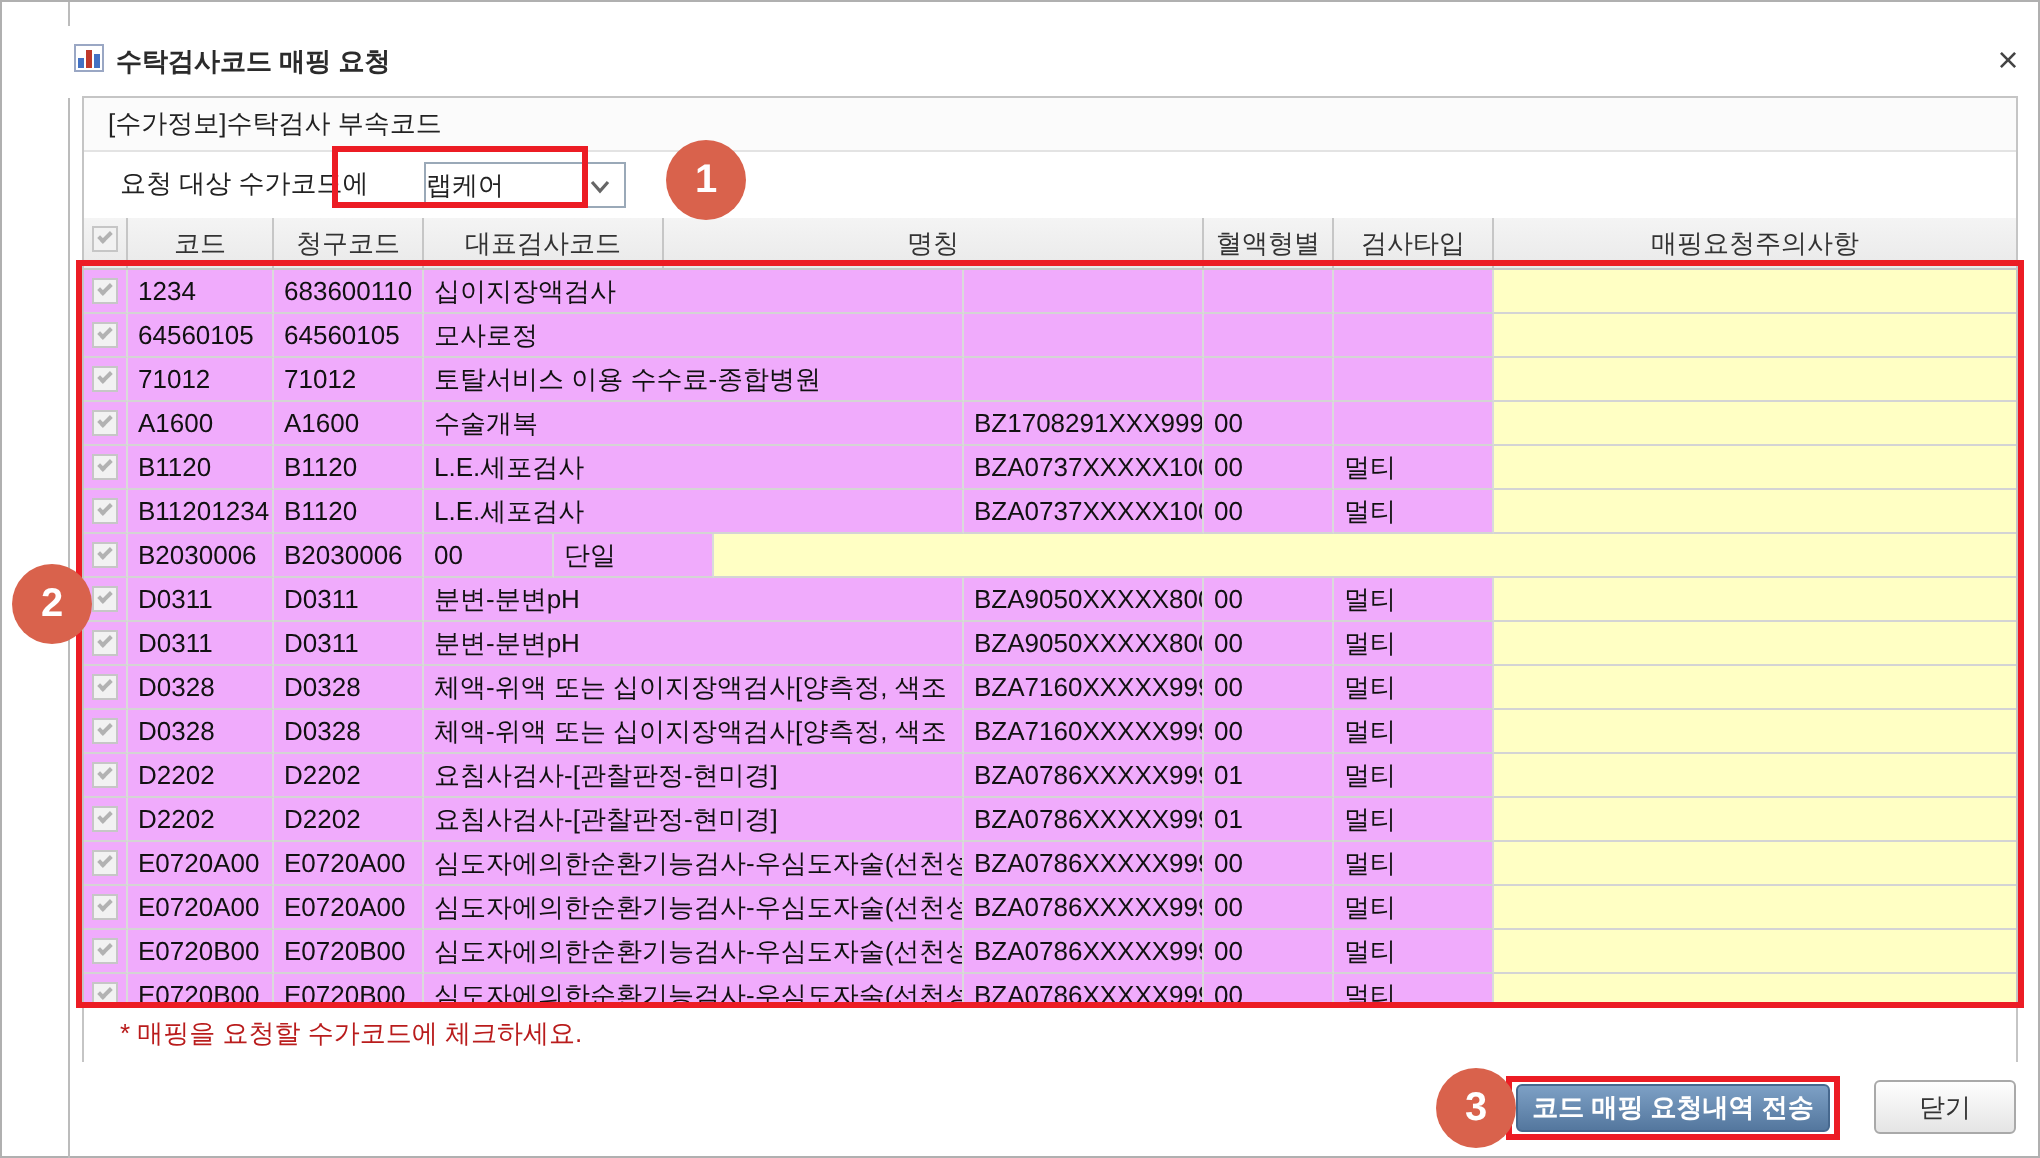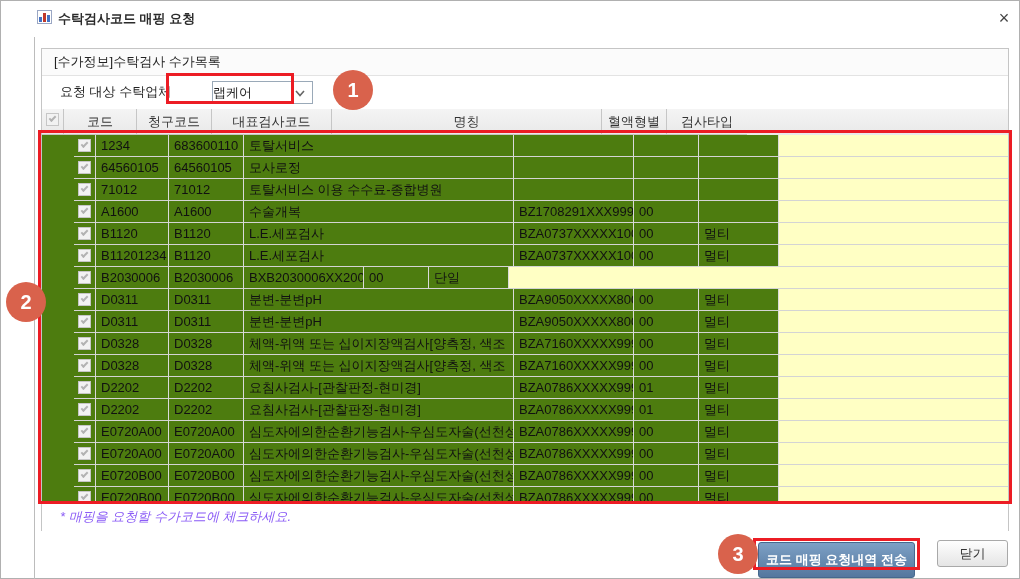--- a/index.html
+++ b/index.html
@@ -6,21 +6,21 @@
   html,body { width:1020px; height:579px; }
   body {
     position:relative;
     font-family:"Liberation Sans","DejaVu Sans",sans-serif;
     font-size:13px; color:#222; background:#fff; overflow:hidden;
   }
   .dialog-frame { position:absolute; inset:0; border:1px solid #b0b0b0; background:#fff; }
   .edge-line { position:absolute; left:33px; top:0; width:1px; height:579px; background:#bcbcbc; }
 
   
-  .titlebar { position:absolute; left:0; top:0; width:100%; height:36px; background:#fff; }
+  .titlebar { position:absolute; left:0; top:12px; width:100%; height:36px; background:#fff; }
   .title-icon { position:absolute; left:36px; top:9px; width:15px; height:14px;
     border:1px solid #9aa7c4; background:#fff; display:flex; align-items:flex-end; gap:1px; padding:1px 1px; }
   .title-icon i { display:block; width:3px; }
   .title-icon .b1 { height:5px; background:#4472c4; }
   .title-icon .b2 { height:9px; background:#c0392b; }
   .title-icon .b3 { height:7px; background:#4472c4; }
   .dlg-title { position:absolute; left:57px; top:9px; font-weight:bold; color:#2b2b2b; letter-spacing:0; }
   .dlg-close { position:absolute; left:990px; top:4px; width:26px; height:26px;
     font-size:18px; line-height:26px; text-align:center; color:#444; cursor:pointer; }
 
@@ -34,44 +34,44 @@
   .vendor-select { position:absolute; left:170px; top:5px; width:101px; height:23px;
     border:1px solid #9aa9b8; background:#fff; line-height:21px; padding-left:0; cursor:pointer; }
   .vendor-select svg { position:absolute; right:7px; top:8px; }
 
   
   .grid-header { display:flex; height:26px; background:linear-gradient(#f4f4f4,#e9e9e9); }
   .grid-header .cell { border-right:1px solid #c6c6c6; border-bottom:1px solid #c6c6c6;
     text-align:center; line-height:25px; color:#333; overflow:hidden; white-space:nowrap; }
   .grid-header .cell:last-child { border-right:none; }
   .grid-body { height:366px; overflow:hidden; }
-  .trow { display:flex; height:22px; background:#4d7c0f;padding-left:32px; }
+  .trow { display:flex; height:22px; background:#f0abfc; }
   .trow .cell { border-right:1px solid #dadada; border-bottom:1px solid #d4d4d4;
     padding:0 5px; line-height:21px; white-space:nowrap; overflow:hidden; color:#111; }
   .trow .cell:last-child { border-right:none; }
   .col-check { width:22px; flex:none; padding:0 !important; text-align:center; }
   .col-code  { width:73px; flex:none; }
   .col-claim { width:75px; flex:none; }
   .col-name  { width:270px; flex:none; }
   .col-rep   { width:120px; flex:none; }
   .col-sub   { width:65px; flex:none; }
   .col-type  { width:80px; flex:none; }
   .col-note  { flex:1; }
   .cell.yellow { background:#ffffc4; }
 
   .cb { position:relative; display:inline-block; width:13px; height:13px; margin-top:4px;
     border:1px solid #c6c6c6; background:#f2f2f2; vertical-align:top; cursor:pointer; }
   .cb .tick { position:absolute; left:2px; top:2px; width:7px; height:4px;
     border-left:2px solid #b2b2b2; border-bottom:2px solid #b2b2b2; transform:rotate(-45deg); }
 
   .note-row { height:31px; line-height:30px; padding-left:18px; border-top:1px solid #e0e0e0;
-    color:#8b5cf6; background:#fff;font-style:italic; }
-
-  
-  .btn-send { position:absolute; left:757px; top:541px; width:157px; height:36px;
+    color:#b91c1c; background:#fff; }
+
+  
+  .btn-send { position:absolute; left:757px; top:541px; width:157px; height:24px;
     background:linear-gradient(#7da0c5,#54779e); border:1px solid #46688e; border-radius:3px;
     color:#fff; font-weight:bold; font-size:13px; text-align:center; line-height:22px; cursor:pointer; }
   .btn-close { position:absolute; left:936px; top:539px; width:71px; height:27px;
     background:linear-gradient(#fefefe,#e5e5e5); border:1px solid #a9a9a9; border-radius:3px;
     color:#333; font-size:13px; text-align:center; line-height:25px; cursor:pointer; }
 
   
   .ann-rect { position:absolute; border:3px solid #ec1c24; pointer-events:none; z-index:5; }
   .ann-grid   { left:37px;  top:129px; width:974px; height:374px; }
   .ann-select { left:165px; top:72px;  width:128px; height:31px; }
@@ -95,52 +95,53 @@
     <span class="title-icon">
         <i class="b1"></i>
         <i class="b2"></i>
         <i class="b3"></i>
       </span>
     <span class="dlg-title">수탁검사코드 매핑 요청</span>
     <span class="dlg-close">×</span>
   </div>
 
   <div class="panel">
-    <div class="section-row">[수가정보]수탁검사 수가목록</div>
+    <div class="section-row">[수가정보]수탁검사 부속코드</div>
 
     <div class="filter-row">
-      <span class="filter-label">요청 대상 수탁업체</span>
+      <span class="filter-label">요청 대상 수가코드에</span>
       <div class="vendor-select">
         <span>랩케어</span>
         <svg width="10" height="7" viewBox="0 0 10 7">
           <polyline points="1,1 5,5.5 9,1" fill="none" stroke="#666" stroke-width="1.6"></polyline>
         </svg>
       </div>
     </div>
 
     <div class="grid-header">
       <div class="cell col-check">
         <span class="cb"><span class="tick"></span></span>
       </div>
 
     <div class="cell col-code">코드</div>
         <div class="cell col-claim">청구코드</div>
         <div class="cell col-rep">대표검사코드</div>
         <div class="cell col-name">명칭</div>
         <div class="cell col-sub">혈액형별</div>
         <div class="cell col-type">검사타입</div>
+        <div class="cell col-note">매핑요청주의사항</div>
       </div>
 
     <div class="grid-body">
 
     <div class="trow">
           <div class="cell col-check"><span class="cb"><span class="tick"></span></span></div>
           <div class="cell col-code">1234</div>
           <div class="cell col-claim">683600110</div>
-          <div class="cell col-name">토탈서비스</div>
+          <div class="cell col-name">십이지장액검사</div>
           <div class="cell col-rep"></div>
           <div class="cell col-sub"></div>
           <div class="cell col-type"></div>
           <div class="cell col-note yellow"></div>
         </div>
         <div class="trow">
           <div class="cell col-check"><span class="cb"><span class="tick"></span></span></div>
           <div class="cell col-code">64560105</div>
           <div class="cell col-claim">64560105</div>
           <div class="cell col-name">모사로정</div>
@@ -186,21 +187,20 @@
           <div class="cell col-name">L.E.세포검사</div>
           <div class="cell col-rep">BZA0737XXXXX100</div>
           <div class="cell col-sub">00</div>
           <div class="cell col-type">멀티</div>
           <div class="cell col-note yellow"></div>
         </div>
         <div class="trow">
           <div class="cell col-check"><span class="cb"><span class="tick"></span></span></div>
           <div class="cell col-code">B2030006</div>
           <div class="cell col-claim">B2030006</div>
-          <div class="cell col-rep">BXB2030006XX200</div>
           <div class="cell col-sub">00</div>
           <div class="cell col-type">단일</div>
           <div class="cell col-note yellow"></div>
         </div>
         <div class="trow">
           <div class="cell col-check"><span class="cb"><span class="tick"></span></span></div>
           <div class="cell col-code">D0311</div>
           <div class="cell col-claim">D0311</div>
           <div class="cell col-name">분변-분변pH</div>
           <div class="cell col-rep">BZA9050XXXXX800</div>

